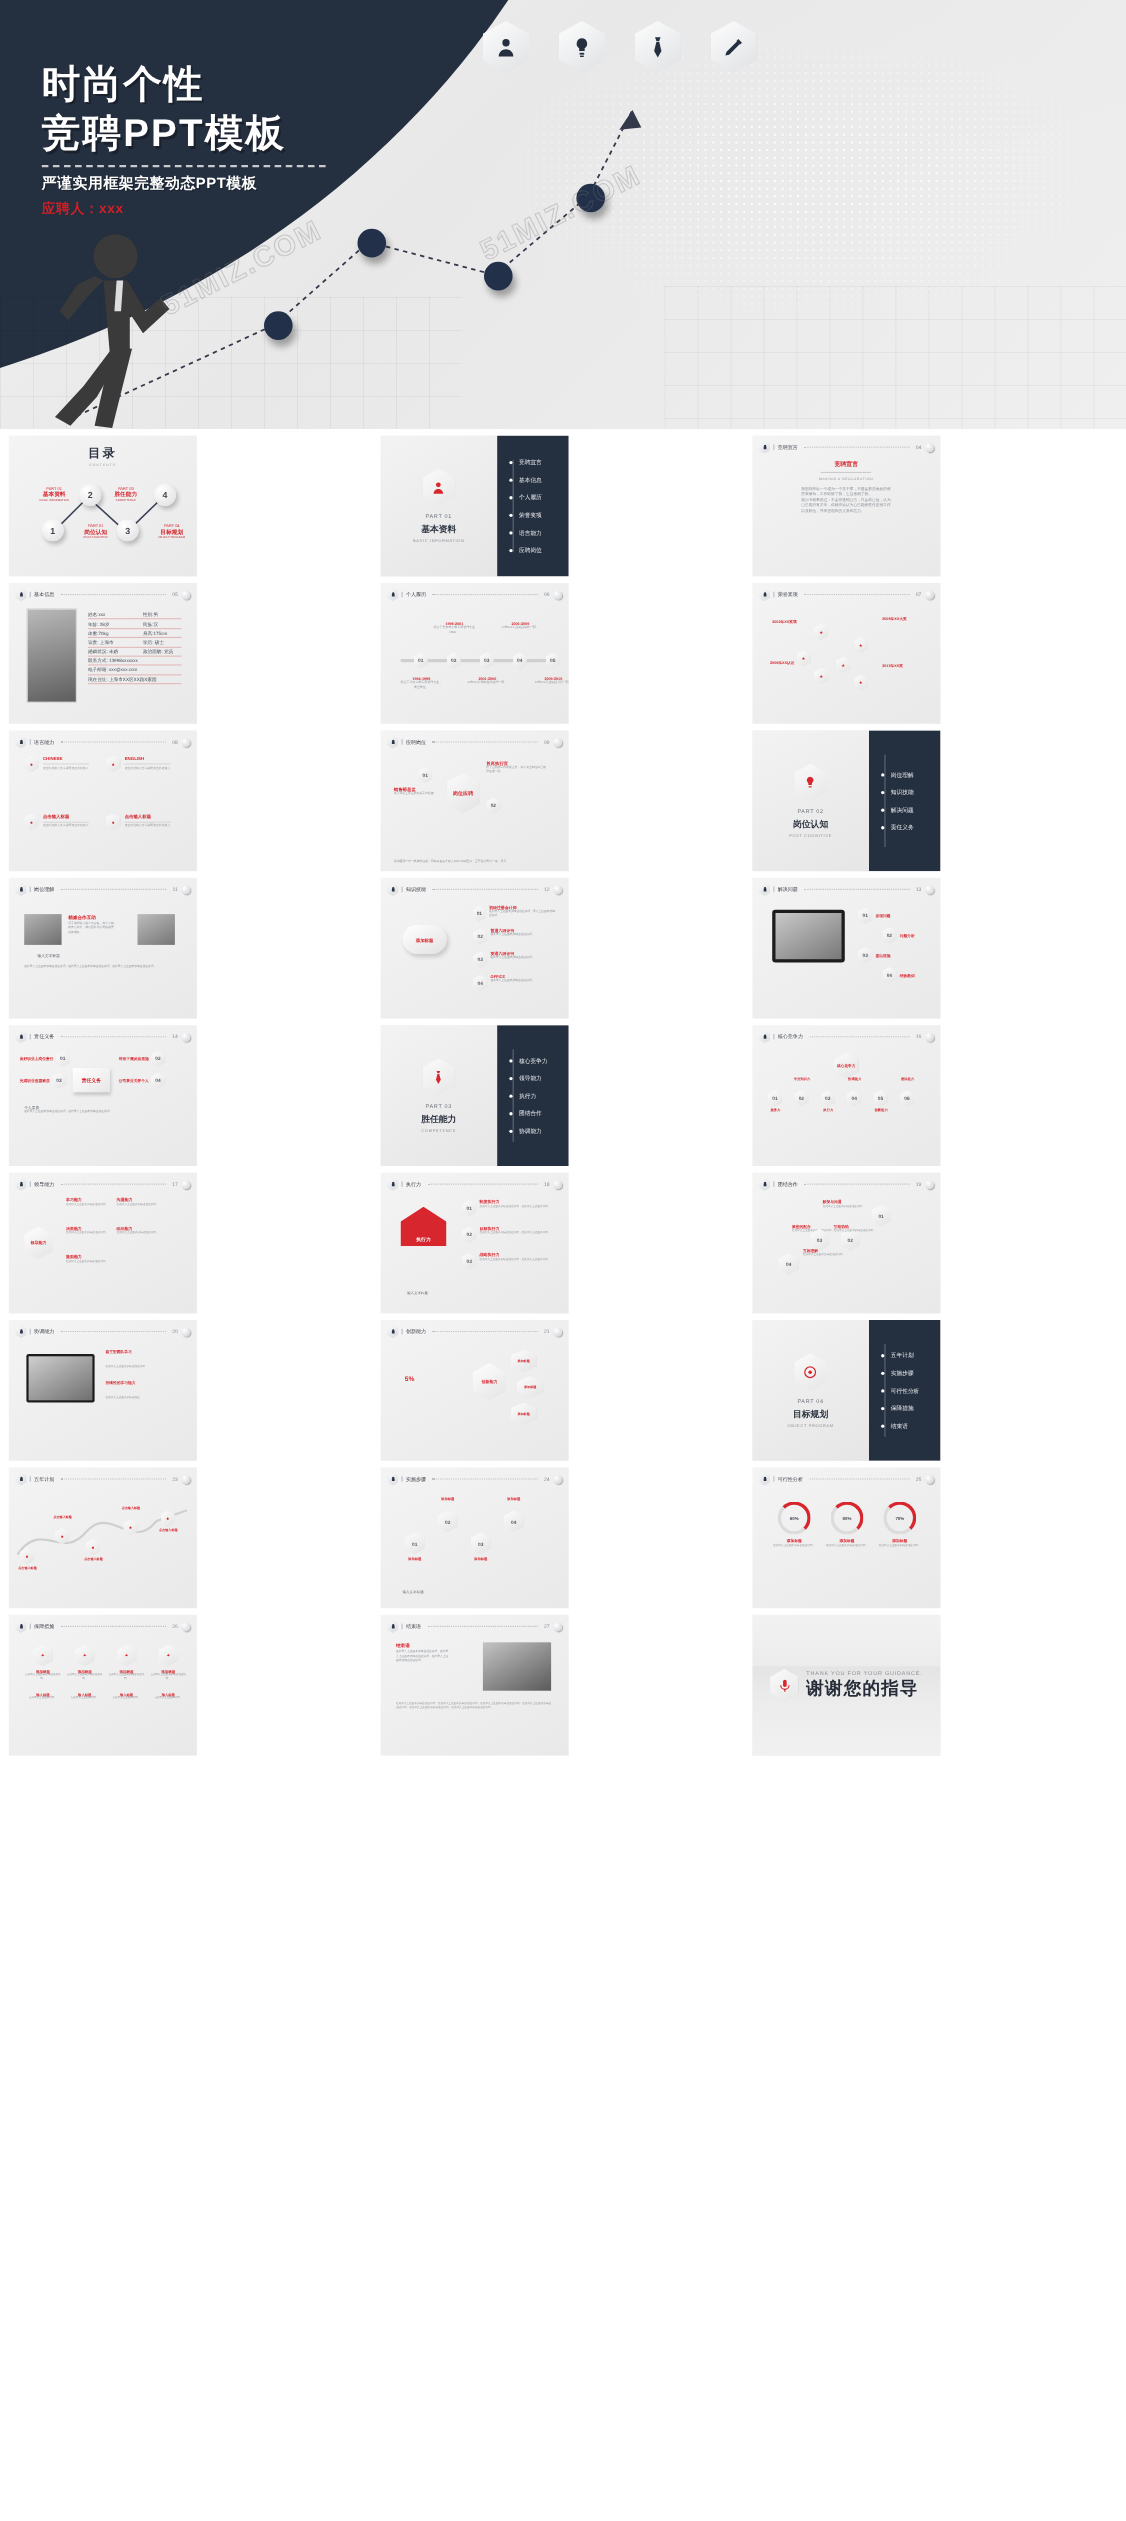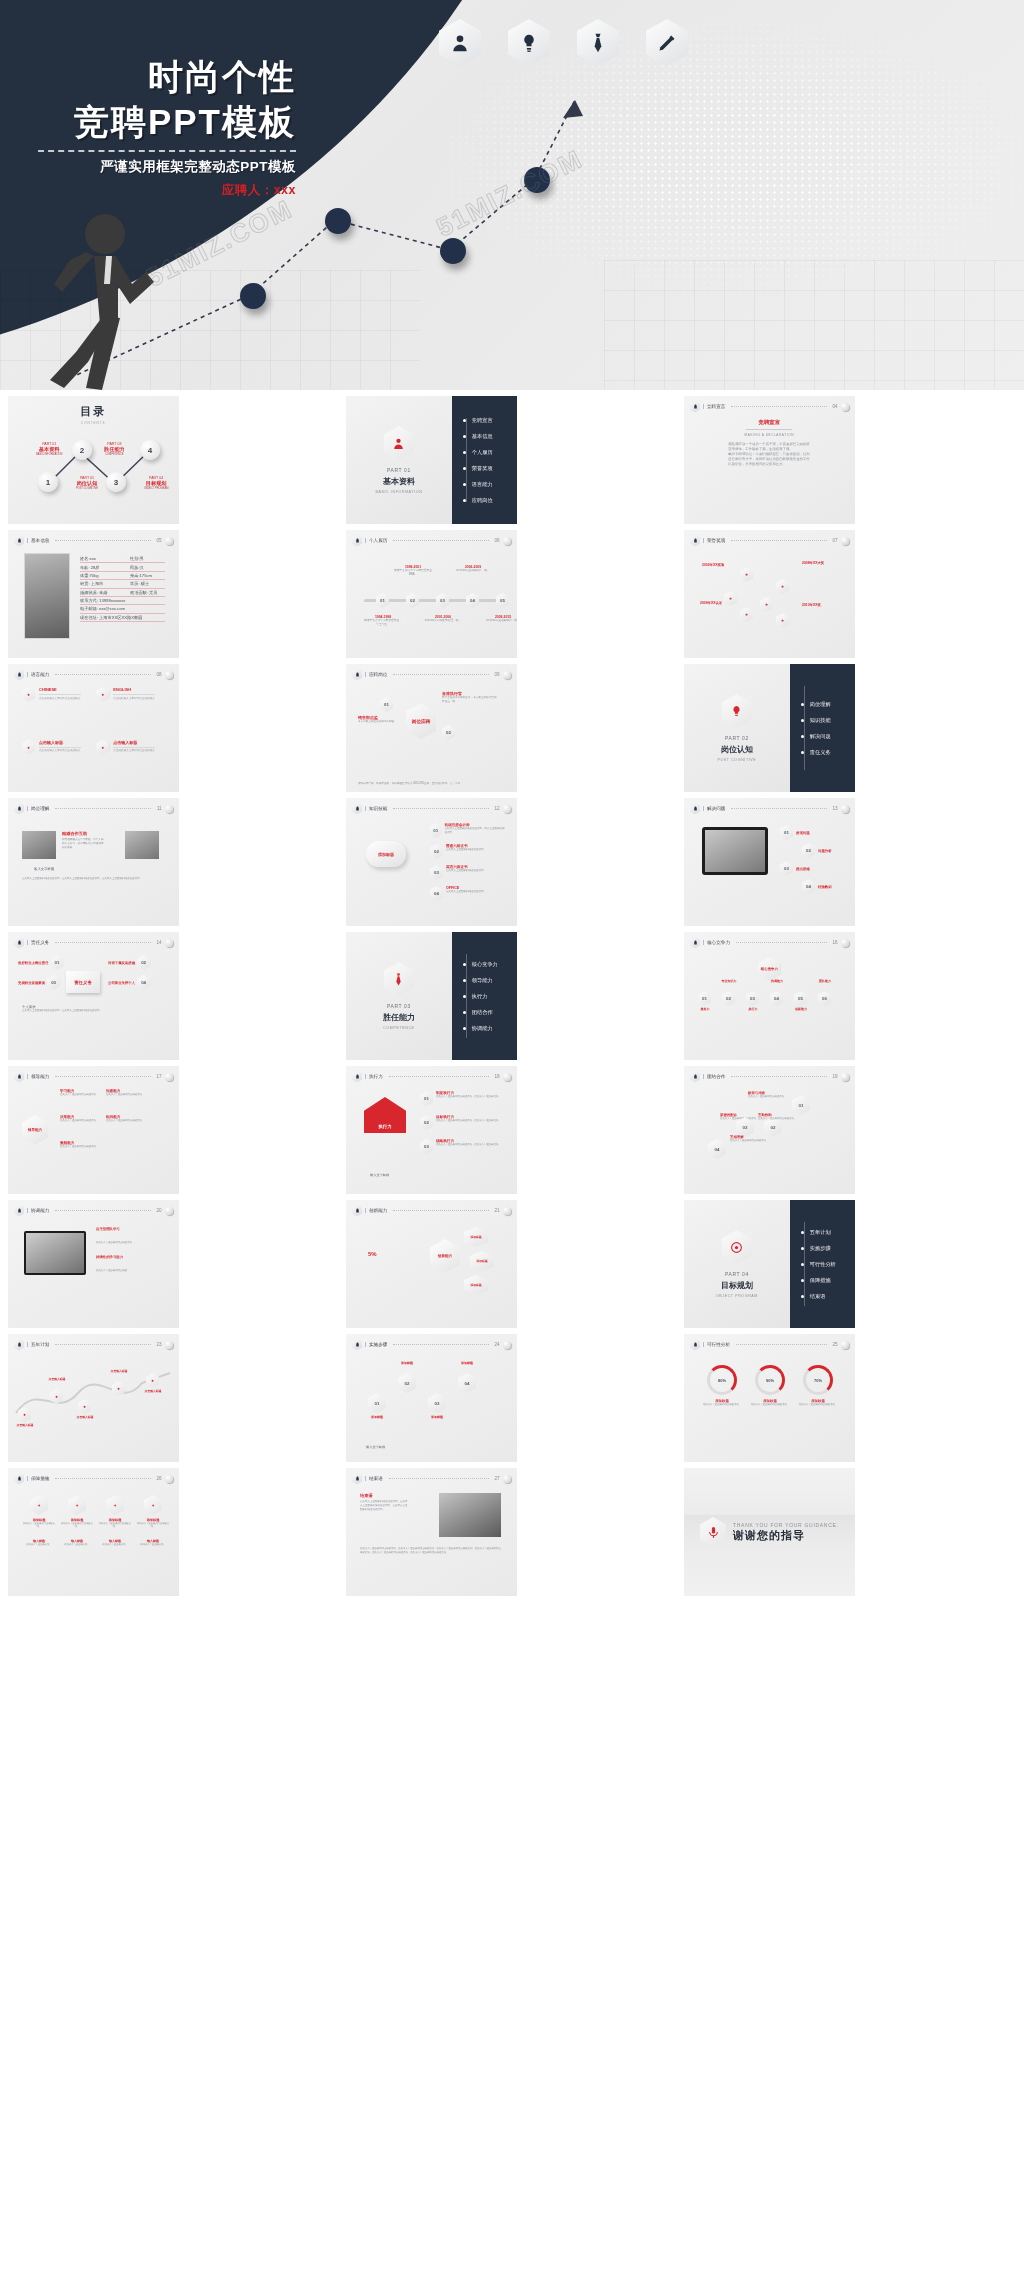--- a/index.html
+++ b/index.html
@@ -24,21 +24,20 @@
     position:absolute;
     left:-300px; top:-380px;
     width:880px; height:760px;
     background:#242f3f;
     border-bottom-right-radius:100% 100%;
   }
   .cover-title {
     position: absolute;
     left: 38px; top: 55px;
     z-index: 6;
-    text-align: right;
   }
   .cover-title h1 {
     color: #ffffff;
     font-size: 35px;
     line-height: 1.28;
     font-weight: bold;
     letter-spacing: 2px;
     text-shadow: 2px 2px 0 rgba(0,0,0,0.28);
   }
   .cover-divider {
@@ -233,21 +232,21 @@
     background-blend-mode: multiply;
   }
 
   
   .ty-wrap {
     position:absolute; inset:0;
     display:flex; align-items:center; justify-content:center; gap:7px;
     background: linear-gradient(180deg,#f2f2f2 0%,#ececec 36%,#e4e4e4 37%,#ececec 62%,#f1f1f1 100%);
   }
   .ty-en { color:#8d9299; font-size:5px; letter-spacing:.7px; }
-  .ty-cn { color:#262d39; font-size:11px; font-weight:bold; letter-spacing:1px; }
+  .ty-cn { color:#262d39; font-size:16px; font-weight:bold; letter-spacing:1px; }
 
   .toc-num {
     width:20px;height:20px;border-radius:50%;
     background: radial-gradient(circle at 33% 28%, #ffffff, #dedede);
     box-shadow: 2px 3px 4px rgba(0,0,0,.22);
     display:flex;align-items:center;justify-content:center;
     color:#3e4450; font-size:8px; font-weight:bold;
   }
   .toc-pn { color:#d8262e; font-size:3.6px; }
   .toc-cn { color:#d8262e; font-size:5.2px; font-weight:bold; }

